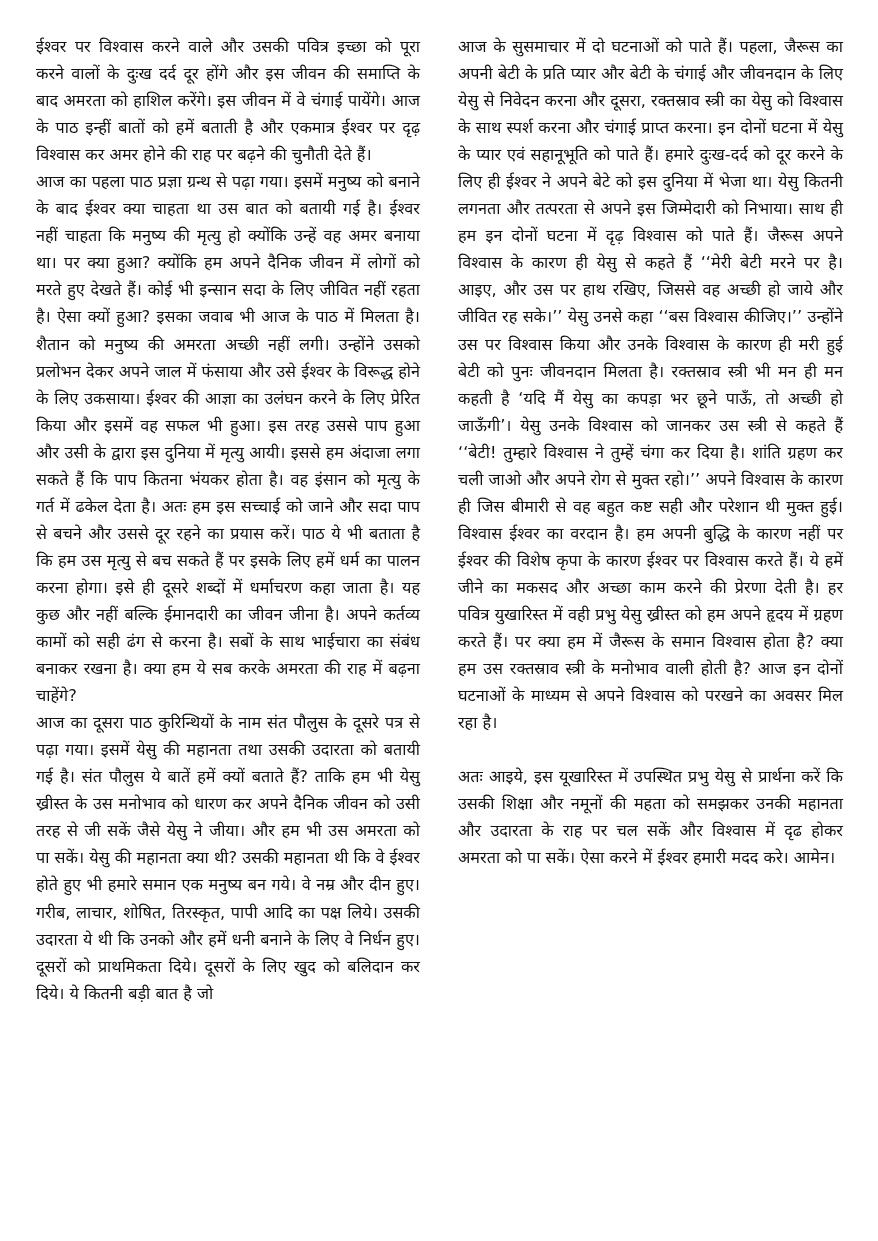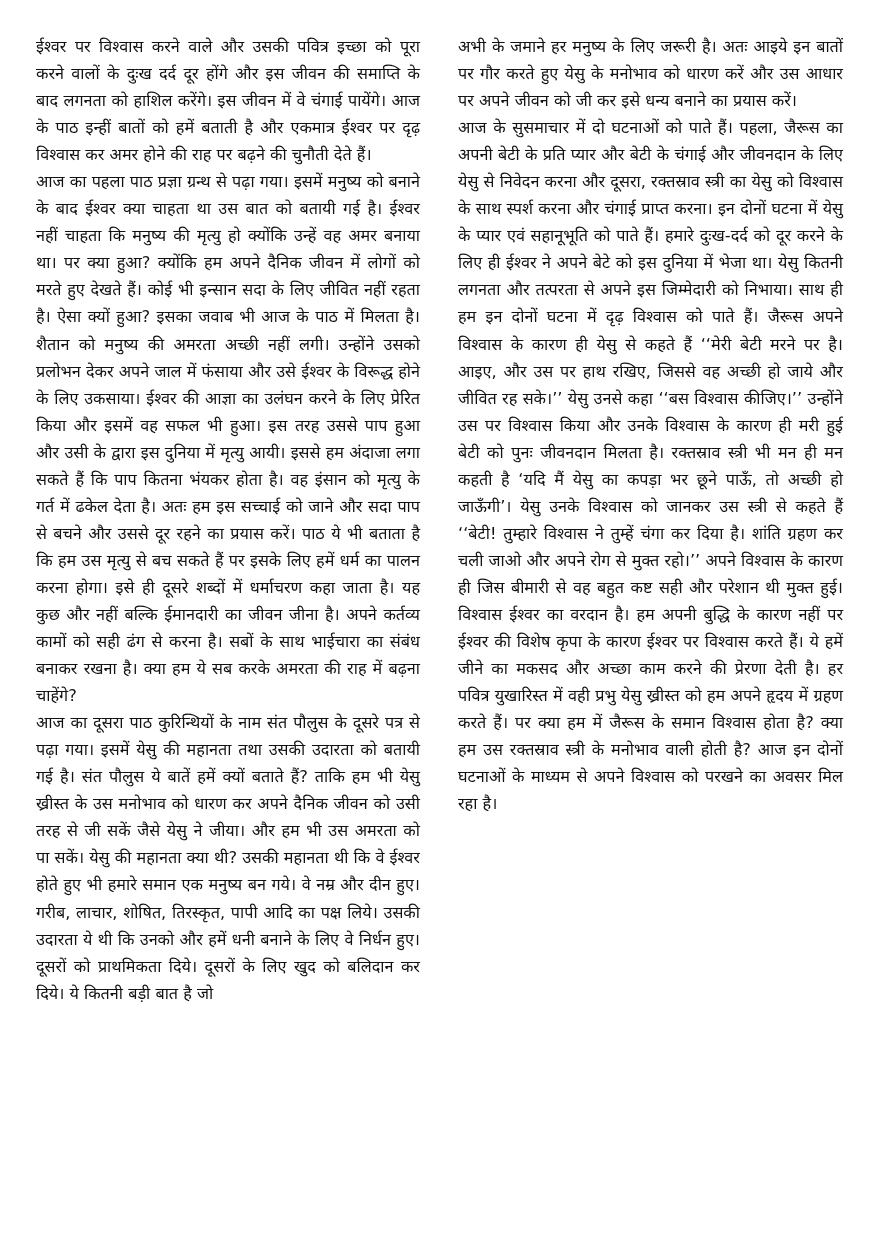--- a/index.html
+++ b/index.html
@@ -81,24 +81,24 @@
       transform-origin: right center;
       white-space: nowrap;
     }
   </style>
 </head>
 <body>
 
 <div class="page">
 
   <div class="column col-left">
-    <p>ईश्वर पर विश्वास करने वाले और उसकी पवित्र इच्छा को पूरा करने वालों के दुःख दर्द दूर होंगे और इस जीवन की समाप्ति के बाद लगनता को हाशिल करेंगे। इस जीवन में वे चंगाई पायेंगे। आज के पाठ इन्हीं बातों को हमें बताती है और एकमात्र ईश्वर पर दृढ़ विश्वास कर अमर होने की राह पर बढ़ने की चुनौती देते हैं।</p>
+    <p>ईश्वर पर विश्वास करने वाले और उसकी पवित्र इच्छा को पूरा करने वालों के दुःख दर्द दूर होंगे और इस जीवन की समाप्ति के बाद अमरता को हाशिल करेंगे। इस जीवन में वे चंगाई पायेंगे। आज के पाठ इन्हीं बातों को हमें बताती है और एकमात्र ईश्वर पर दृढ़ विश्वास कर अमर होने की राह पर बढ़ने की चुनौती देते हैं।</p>
     <p>आज का पहला पाठ प्रज्ञा ग्रन्थ से पढ़ा गया। इसमें मनुष्य को बनाने के बाद ईश्वर क्या चाहता था उस बात को बतायी गई है। ईश्वर नहीं चाहता कि मनुष्य की मृत्यु हो क्योंकि उन्हें वह अमर बनाया था। पर क्या हुआ? क्योंकि हम अपने दैनिक जीवन में लोगों को मरते हुए देखते हैं। कोई भी इन्सान सदा के लिए जीवित नहीं रहता है। ऐसा क्यों हुआ? इसका जवाब भी आज के पाठ में मिलता है। शैतान को मनुष्य की अमरता अच्छी नहीं लगी। उन्होंने उसको प्रलोभन देकर अपने जाल में फंसाया और उसे ईश्वर के विरूद्ध होने के लिए उकसाया। ईश्वर की आज्ञा का उलंघन करने के लिए प्रेरित किया और इसमें वह सफल भी हुआ। इस तरह उससे पाप हुआ और उसी के द्वारा इस दुनिया में मृत्यु आयी। इससे हम अंदाजा लगा सकते हैं कि पाप कितना भंयकर होता है। वह इंसान को मृत्यु के गर्त में ढकेल देता है। अतः हम इस सच्चाई को जाने और सदा पाप से बचने और उससे दूर रहने का प्रयास करें। पाठ ये भी बताता है कि हम उस मृत्यु से बच सकते हैं पर इसके लिए हमें धर्म का पालन करना होगा। इसे ही दूसरे शब्दों में धर्माचरण कहा जाता है। यह कुछ और नहीं बल्कि ईमानदारी का जीवन जीना है। अपने कर्तव्य कामों को सही ढंग से करना है। सबों के साथ भाईचारा का संबंध बनाकर रखना है। क्या हम ये सब करके अमरता की राह में बढ़ना चाहेंगे?</p>
     <p>आज का दूसरा पाठ कुरिन्थियों के नाम संत पौलुस के दूसरे पत्र से पढ़ा गया। इसमें येसु की महानता तथा उसकी उदारता को बतायी गई है। संत पौलुस ये बातें हमें क्यों बताते हैं? ताकि हम भी येसु ख्रीस्त के उस मनोभाव को धारण कर अपने दैनिक जीवन को उसी तरह से जी सकें जैसे येसु ने जीया। और हम भी उस अमरता को पा सकें। येसु की महानता क्या थी? उसकी महानता थी कि वे ईश्वर होते हुए भी हमारे समान एक मनुष्य बन गये। वे नम्र और दीन हुए। गरीब, लाचार, शोषित, तिरस्कृत, पापी आदि का पक्ष लिये। उसकी उदारता ये थी कि उनको और हमें धनी बनाने के लिए वे निर्धन हुए। दूसरों को प्राथमिकता दिये। दूसरों के लिए खुद को बलिदान कर दिये। ये कितनी बड़ी बात है जो</p>
   </div>
 
   <div class="column col-right">
-    <p>अभी के जमाने हर मनुष्य के लिए जरूरी है। अतः आइये इन बातों पर गौर करते हुए येसु के मनोभाव को धारण करें और उस आधार पर अपने जीवन को जी कर इसे धन्य बनाने का प्रयास करें।</p>
     <p>आज के सुसमाचार में दो घटनाओं को पाते हैं। पहला, जैरूस का अपनी बेटी के प्रति प्यार और बेटी के चंगाई और जीवनदान के लिए येसु से निवेदन करना और दूसरा, रक्तस्राव स्त्री का येसु को विश्वास के साथ स्पर्श करना और चंगाई प्राप्त करना। इन दोनों घटना में येसु के प्यार एवं सहानूभूति को पाते हैं। हमारे दुःख-दर्द को दूर करने के लिए ही ईश्वर ने अपने बेटे को इस दुनिया में भेजा था। येसु कितनी लगनता और तत्परता से अपने इस जिम्मेदारी को निभाया। साथ ही हम इन दोनों घटना में दृढ़ विश्वास को पाते हैं। जैरूस अपने विश्वास के कारण ही येसु से कहते हैं ‘‘मेरी बेटी मरने पर है। आइए, और उस पर हाथ रखिए, जिससे वह अच्छी हो जाये और जीवित रह सके।’’ येसु उनसे कहा ‘‘बस विश्वास कीजिए।’’ उन्होंने उस पर विश्वास किया और उनके विश्वास के कारण ही मरी हुई बेटी को पुनः जीवनदान मिलता है। रक्तस्राव स्त्री भी मन ही मन कहती है ‘यदि मैं येसु का कपड़ा भर छूने पाऊँ, तो अच्छी हो जाऊँगी’। येसु उनके विश्वास को जानकर उस स्त्री से कहते हैं ‘‘बेटी! तुम्हारे विश्वास ने तुम्हें चंगा कर दिया है। शांति ग्रहण कर चली जाओ और अपने रोग से मुक्त रहो।’’ अपने विश्वास के कारण ही जिस बीमारी से वह बहुत कष्ट सही और परेशान थी मुक्त हुई। विश्वास ईश्वर का वरदान है। हम अपनी बुद्धि के कारण नहीं पर ईश्वर की विशेष कृपा के कारण ईश्वर पर विश्वास करते हैं। ये हमें जीने का मकसद और अच्छा काम करने की प्रेरणा देती है। हर पवित्र युखारिस्त में वही प्रभु येसु ख्रीस्त को हम अपने हृदय में ग्रहण करते हैं। पर क्या हम में जैरूस के समान विश्वास होता है? क्या हम उस रक्तस्राव स्त्री के मनोभाव वाली होती है? आज इन दोनों घटनाओं के माध्यम से अपने विश्वास को परखने का अवसर मिल रहा है।</p>
+    <p class="gap-before">अतः आइये, इस यूखारिस्त में उपस्थित प्रभु येसु से प्रार्थना करें कि उसकी शिक्षा और नमूनों की महता को समझकर उनकी महानता और उदारता के राह पर चल सकें  और  विश्वास में दृढ होकर अमरता को पा सकें। ऐसा करने में ईश्वर हमारी मदद करे। आमेन।</p>
   </div>
 
 
 </div>
 
 </body></html>

